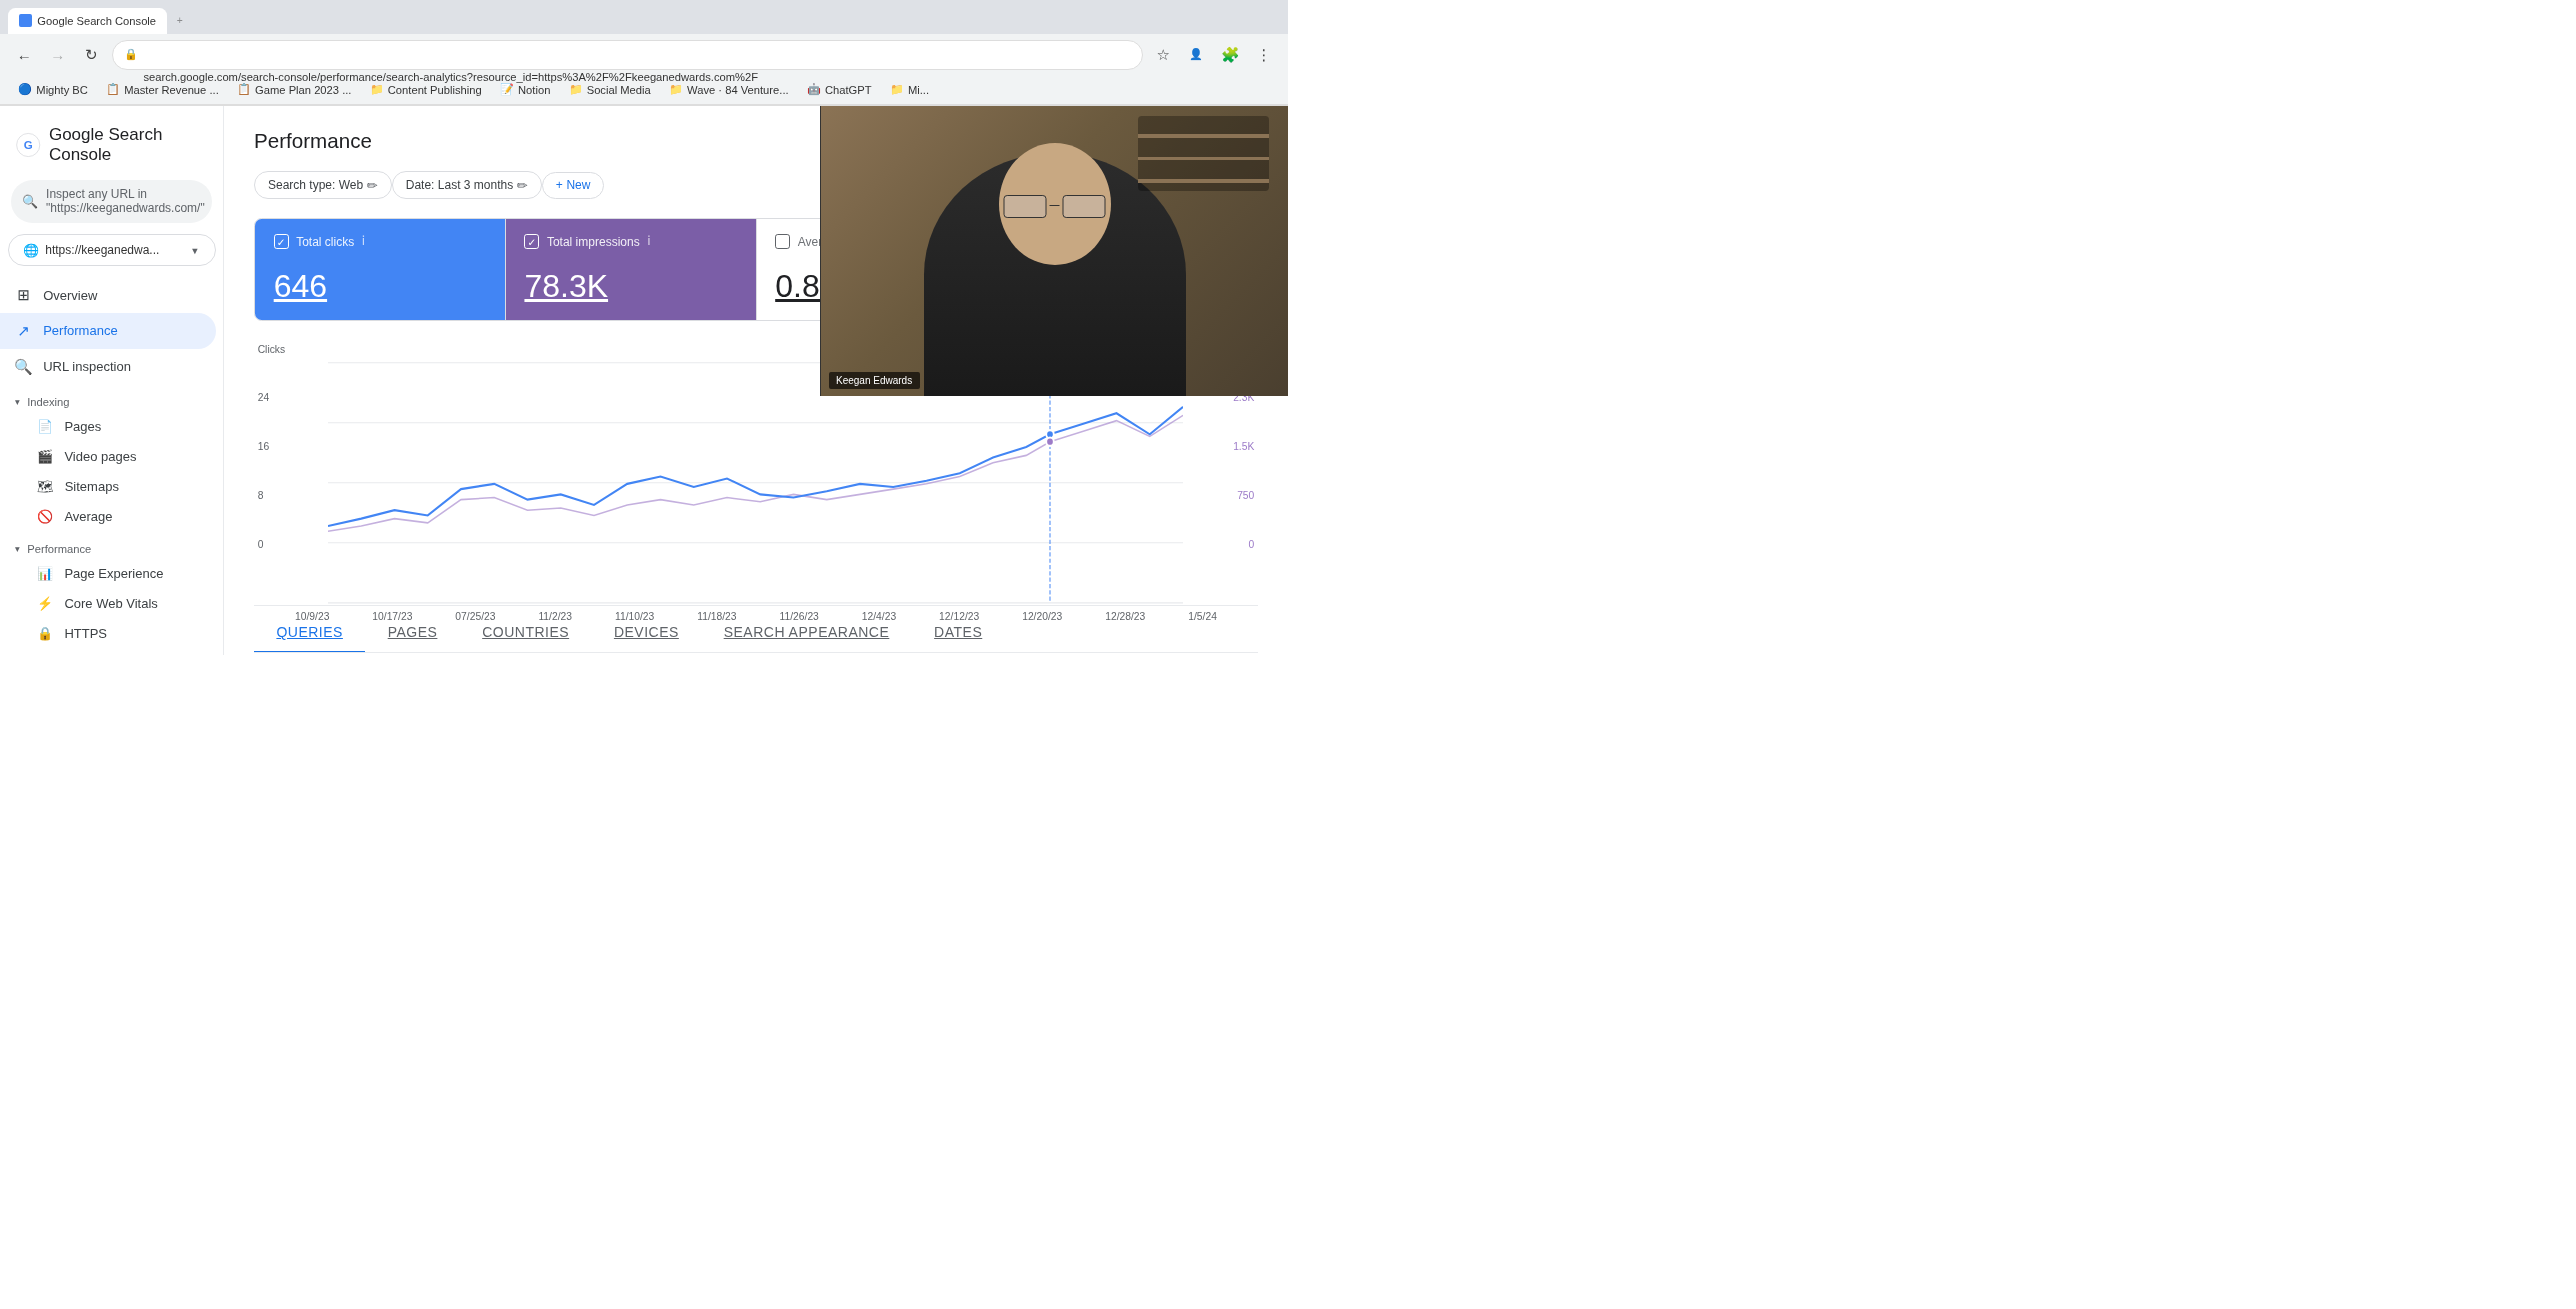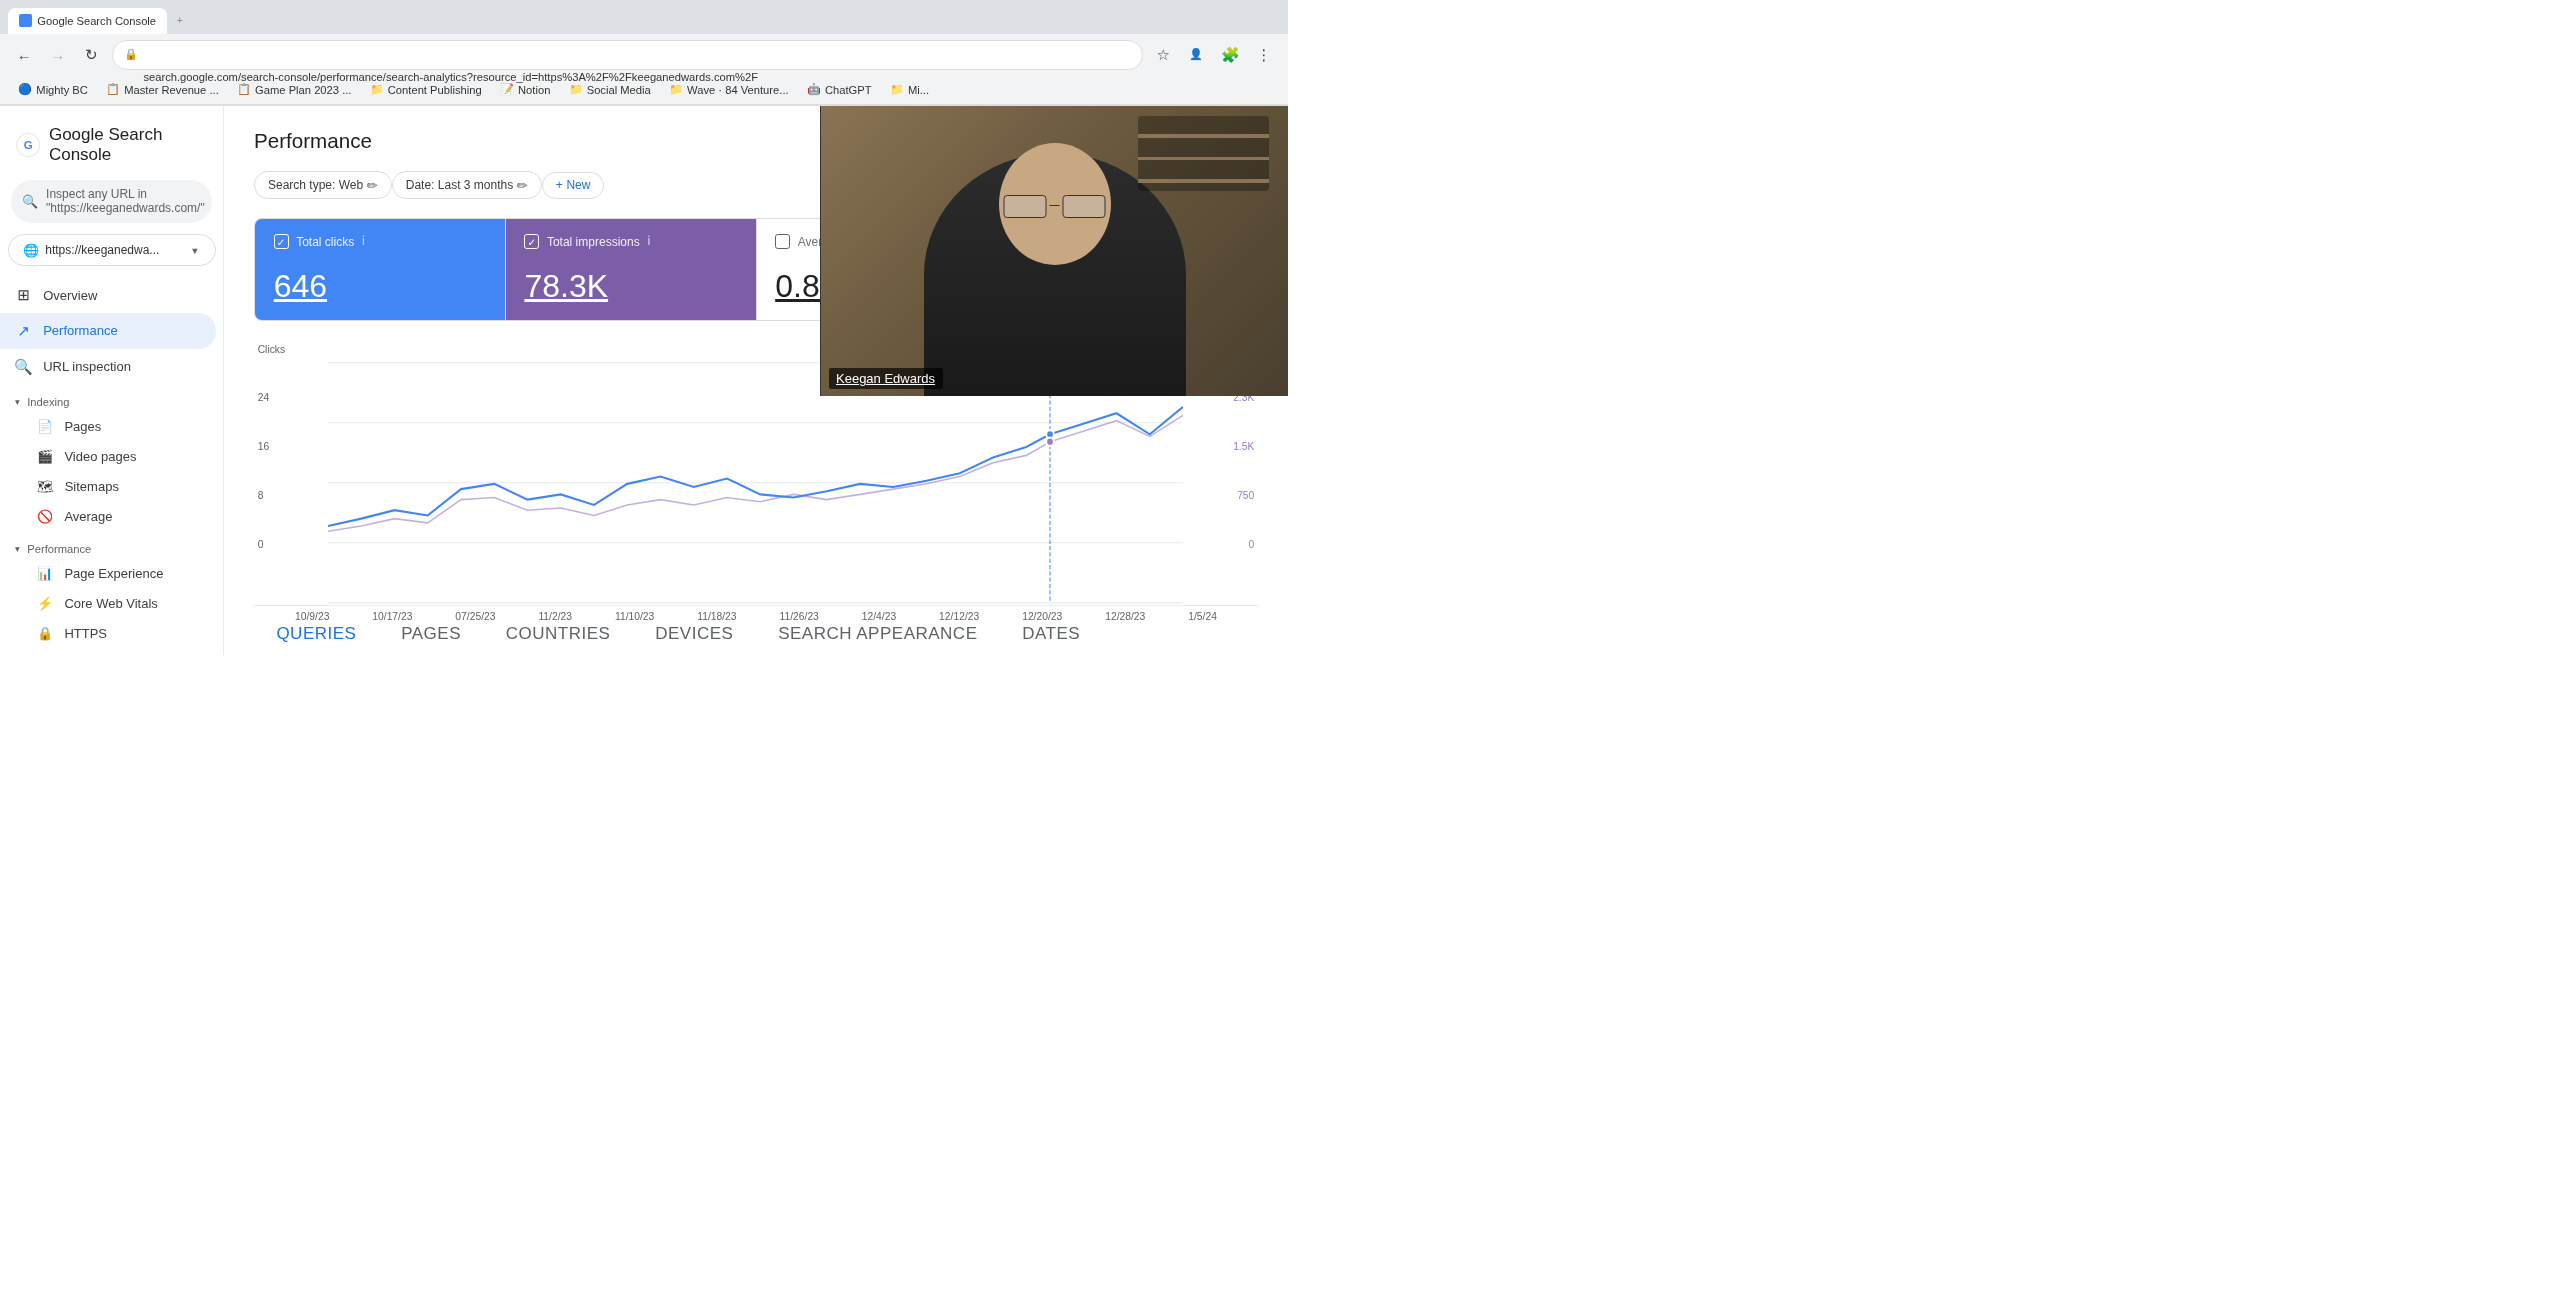--- a/index.html
+++ b/index.html
@@ -63,21 +63,21 @@
     .metric-label { font-size: 12px; opacity: 0.9; }
     .metric-value { font-size: 32px; font-weight: 400; text-decoration: underline; }
     .metric-card.inactive .metric-value { color: #202124; }
     .metric-card.inactive .metric-label { color: #5f6368; }
     .metric-card.inactive .metric-header { color: #5f6368; }
     .metric-info { float: right; font-size: 13px; opacity: 0.7; margin-top: -3.7px; }
     .chart-wrapper { position: relative; height: 262px; border-bottom: 0.9px solid #e8eaed; }
     
     
     .tabs-row { display: flex; border-bottom: 0.9px solid #e8eaed; margin-top: 7.5px; }
-    .tab-btn { padding: 11.2px 22.4px; font-size: 17px; color: #5f6368; cursor: pointer; border-bottom: 1.9px solid transparent; font-weight: 500; letter-spacing: 0.5px; }
+    .tab-btn { padding: 11.2px 22.4px; font-size: 14px; color: #5f6368; cursor: pointer; border-bottom: 1.9px solid transparent; font-weight: 500; letter-spacing: 0.5px; text-decoration: underline; }
     .tab-btn.active { color: #1a73e8; border-bottom-color: #1a73e8; }
     
     
     .chart-svg { width: 100%; height: 100%; }
 
     
     .sidebar::-webkit-scrollbar { width: 3.7px; }
     .sidebar::-webkit-scrollbar-thumb { background: #dadce0; border-radius: 3.7px; }
   </style>
 </head>
@@ -366,18 +366,18 @@
         <div style="width:9.4px; height:1.9px; background:#333; margin-top:9.4px;"></div>
         <div style="width:45px; height:22.4px; border:1.9px solid #333; border-radius:3.7px; background:rgba(200,220,255,0.2);"></div>
       </div>
 
       <div style="position:absolute; top:9.4px; right:18.7px; width:131px; height:75px; background:rgba(0,0,0,0.3); border-radius:3.7px;">
         <div style="width:100%; height:3.7px; background:#8b7355; margin-top:18.7px;"></div>
         <div style="width:100%; height:3.7px; background:#8b7355; margin-top:18.7px;"></div>
         <div style="width:100%; height:3.7px; background:#8b7355; margin-top:18.7px;"></div>
       </div>
 
-      <div style="position:absolute; bottom:7.5px; left:7.5px; background:rgba(0,0,0,0.65); color:#fff; font-size:13px; padding:2.8px 7.5px; border-radius:1.9px;text-decoration:underline;">Keegan Edwards</div>
+      <div style="position:absolute; bottom:7.5px; left:7.5px; background:rgba(0,0,0,0.65); color:#fff; font-size:10px; padding:2.8px 7.5px; border-radius:1.9px;">Keegan Edwards</div>
     </div>
   </div>
 
 </div>
 
 
 </body></html>

